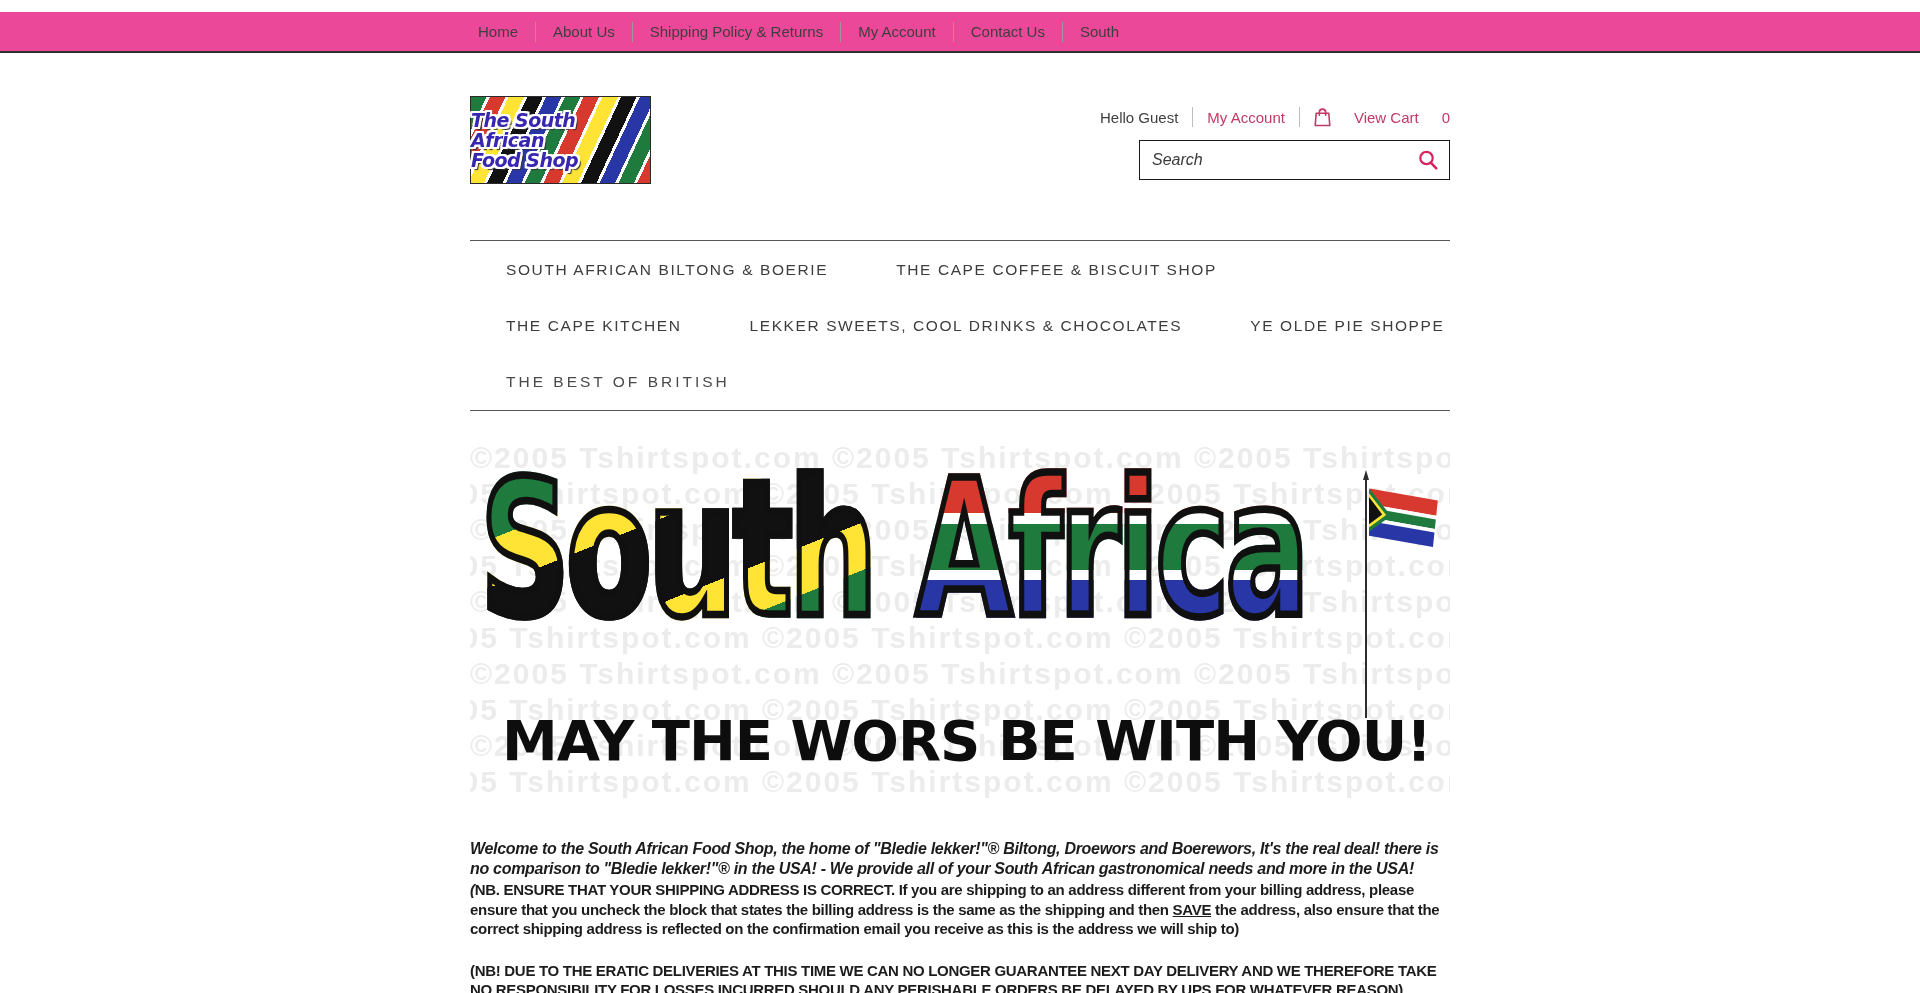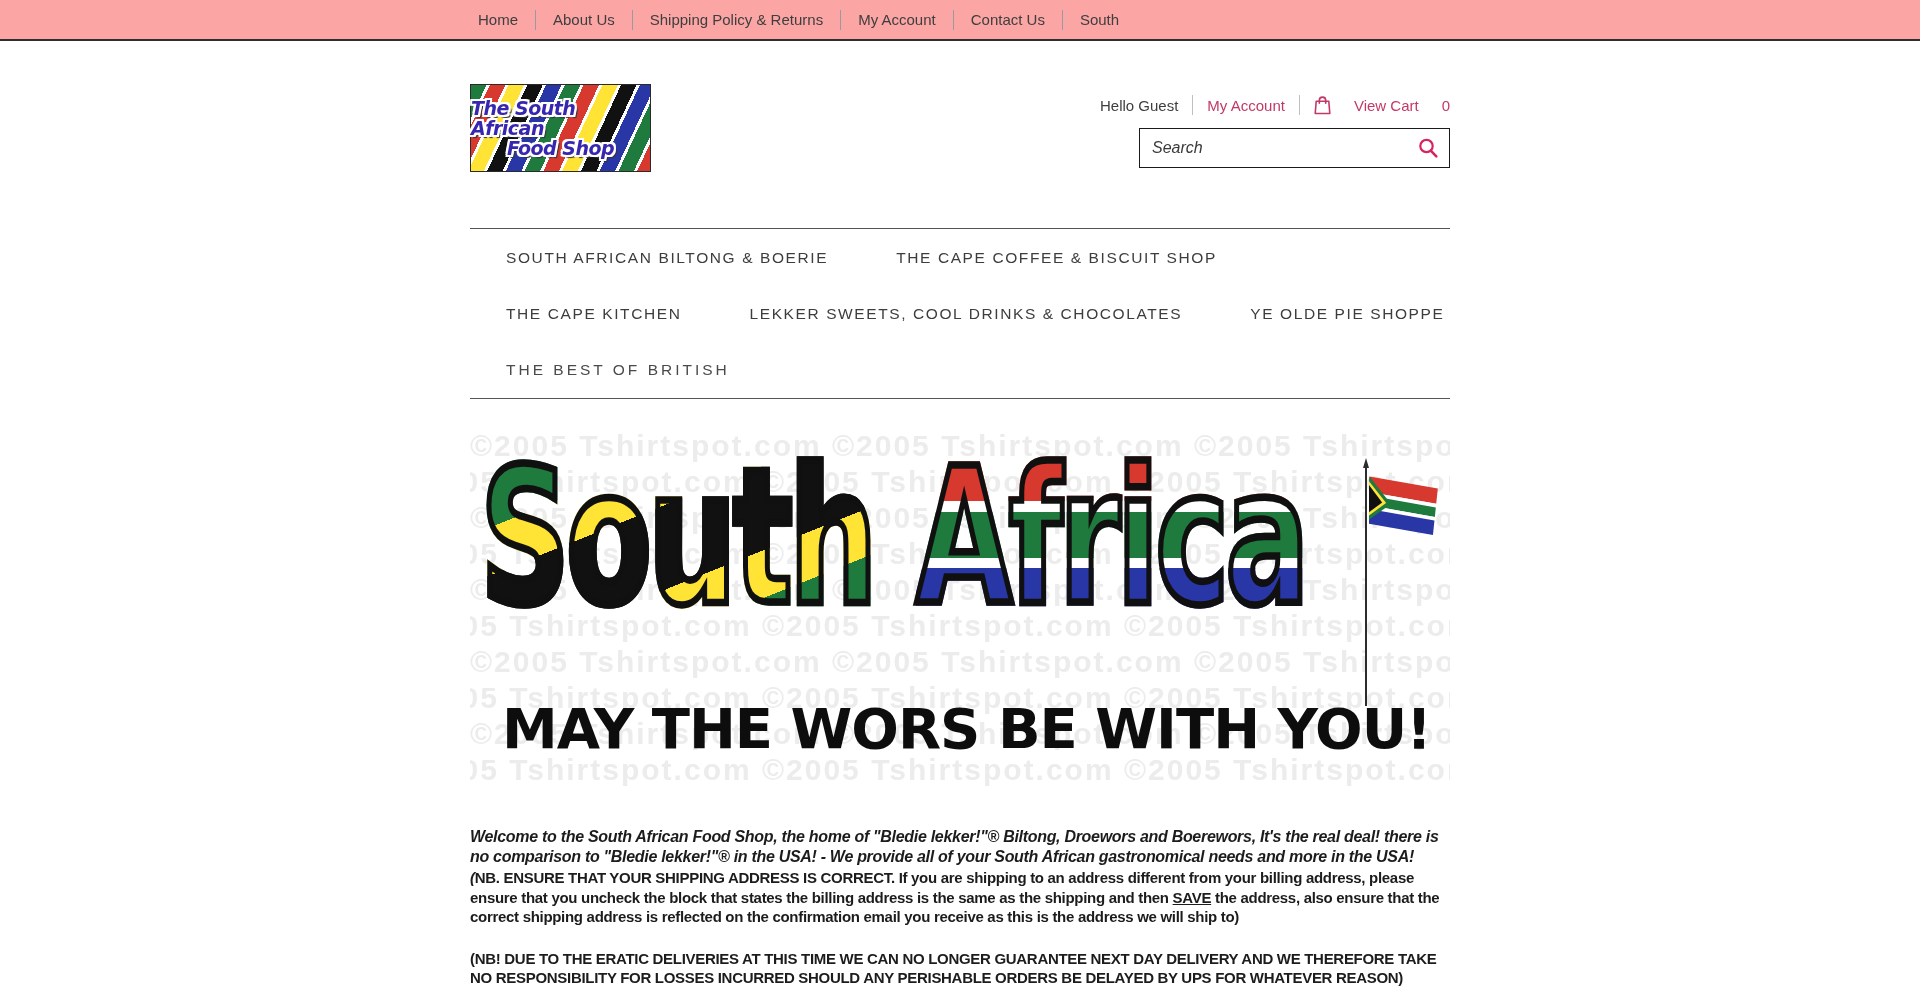--- a/index.html
+++ b/index.html
@@ -4,36 +4,36 @@
 <style>
   * { margin:0; padding:0; box-sizing:border-box; }
   html,body { background:#fff; }
   body {
     width:1920px; height:993px; overflow:hidden;
     font-family:"Liberation Sans", sans-serif; color:#3e3e3e;
   }
   .content { width:980px; margin:0 auto; position:relative; }
 
   
-  .topbar { width:100%; height:41px; border-bottom:2px solid #2f2f2f; background:#fca5a5; }
+  .topbar { width:100%; height:41px; border-bottom:2px solid #2f2f2f; background:#ec4899;margin-top:12px; }
   .topbar-inner { width:980px; margin:0 auto; height:100%; display:flex; align-items:center; padding-left:8px; }
   .topnav-item { font-size:15px; color:#3e3e3e; padding:0 17px; cursor:pointer; white-space:nowrap; }
   .topnav-item:first-child { padding-left:0; }
   .topnav-sep { width:1px; height:20px; background:#9a9a9a; }
 
   
   .header-zone { height:187px; }
   .logo {
     position:absolute; left:0; top:43px; width:181px; height:88px;
     border:1px solid #2a2a2a; cursor:pointer;
     background:repeating-linear-gradient(115deg,
       #1F7A3D 0 14px, #fff 14px 17px, #D8392F 17px 31px, #fff 31px 34px,
       #FFE335 34px 48px, #fff 48px 51px, #111 51px 65px, #fff 65px 68px,
       #2936A6 68px 82px, #fff 82px 85px);
-    display:flex; flex-direction:column; align-items:center; justify-content:center;
+    display:flex; flex-direction:column; justify-content:center;
   }
   .logo-line {
     font-family:"DejaVu Sans", sans-serif; font-weight:bold; font-style:italic;
     font-size:19px; line-height:20px; color:#3726af; letter-spacing:-0.5px;
     text-shadow:-2px -2px 0 #fff, 2px -2px 0 #fff, -2px 2px 0 #fff, 2px 2px 0 #fff,
                  0 -2px 0 #fff, 0 2px 0 #fff, -2px 0 0 #fff, 2px 0 0 #fff, 3px 3px 1px #333;
   }
   .account-row {
     position:absolute; right:0; top:54px; display:flex; align-items:center;
     font-size:15px; white-space:nowrap;

